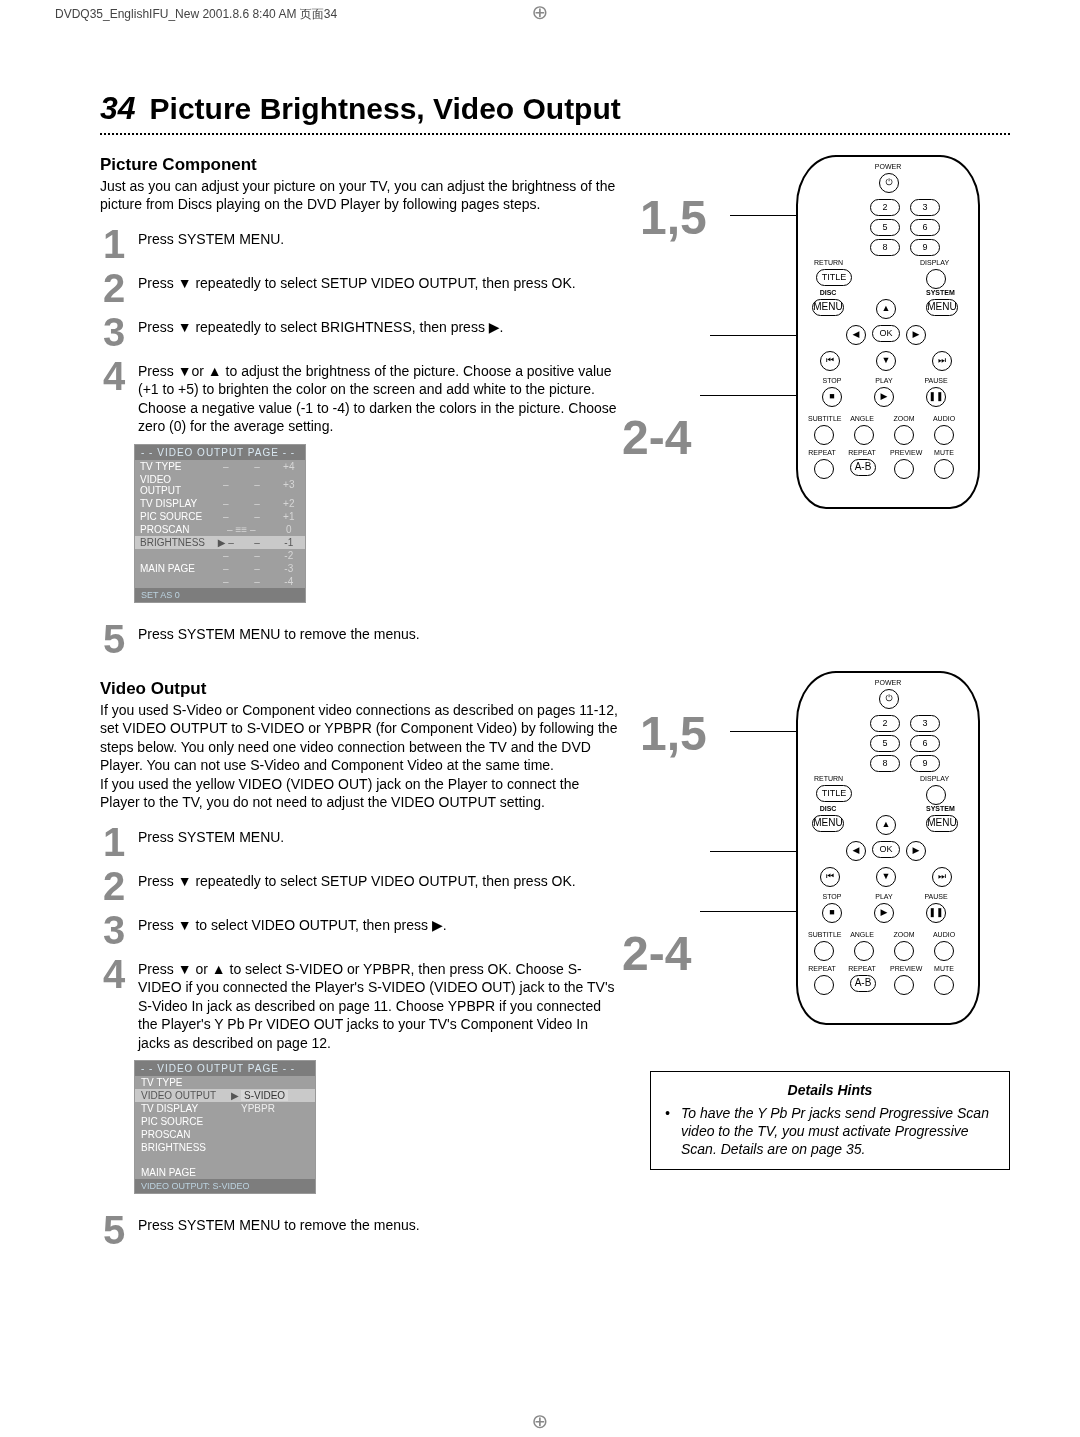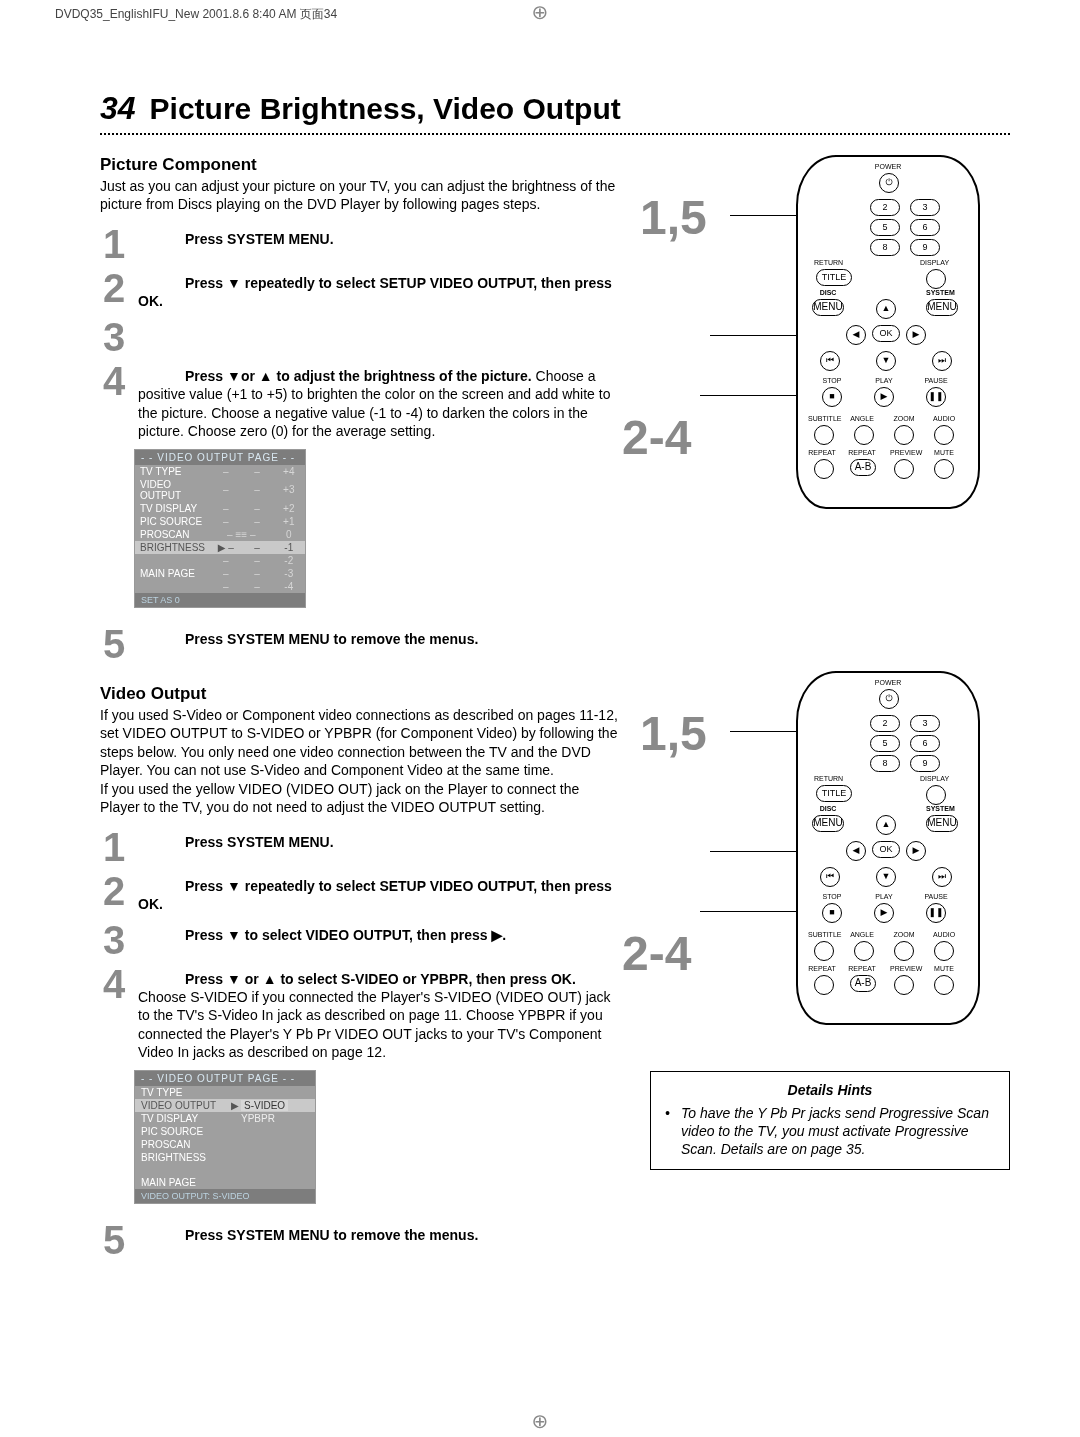--- a/index.html
+++ b/index.html
@@ -81,22 +81,21 @@
     line-height: 0.9;
     flex: 0 0 28px;
     text-align: center;
   }
   .step-body {
     font-size: 14px;
     line-height: 1.32;
     padding-top: 4px;
   }
   .step-body b {
-    font-weight: bold;
-    margin-left: 47px;
+    font-weight: normal;
   }
   .osd {
     margin: 6px 0 10px 34px;
     border: 1px solid #999;
     background: #9f9f9f;
     color: #fff;
     font-size: 10px;
     width: 170px;
     position: relative;
     font-family: Arial, sans-serif;
@@ -257,20 +256,21 @@
         <div class="step">
           <div class="step-num">1</div>
           <div class="step-body"><b>Press SYSTEM MENU.</b></div>
         </div>
         <div class="step">
           <div class="step-num">2</div>
           <div class="step-body"><b>Press ▼ repeatedly to select SETUP VIDEO OUTPUT, then press OK.</b></div>
         </div>
         <div class="step">
           <div class="step-num">3</div>
+          <div class="step-body"><b>Press ▼ repeatedly to select BRIGHTNESS, then press ▶.</b></div>
         </div>
         <div class="step">
           <div class="step-num">4</div>
           <div class="step-body"><b>Press ▼or ▲ to adjust the brightness of the picture.</b><span> Choose a positive value (+1 to +5) to brighten the color on the screen and add white to the picture. Choose a negative value (-1 to -4) to darken the colors in the picture. Choose zero (0) for the average setting.</span></div>
         </div>
 
         <div class="osd">
           <div class="osd-title">- -  VIDEO OUTPUT PAGE  - -</div>
           <table>
             <tbody>

